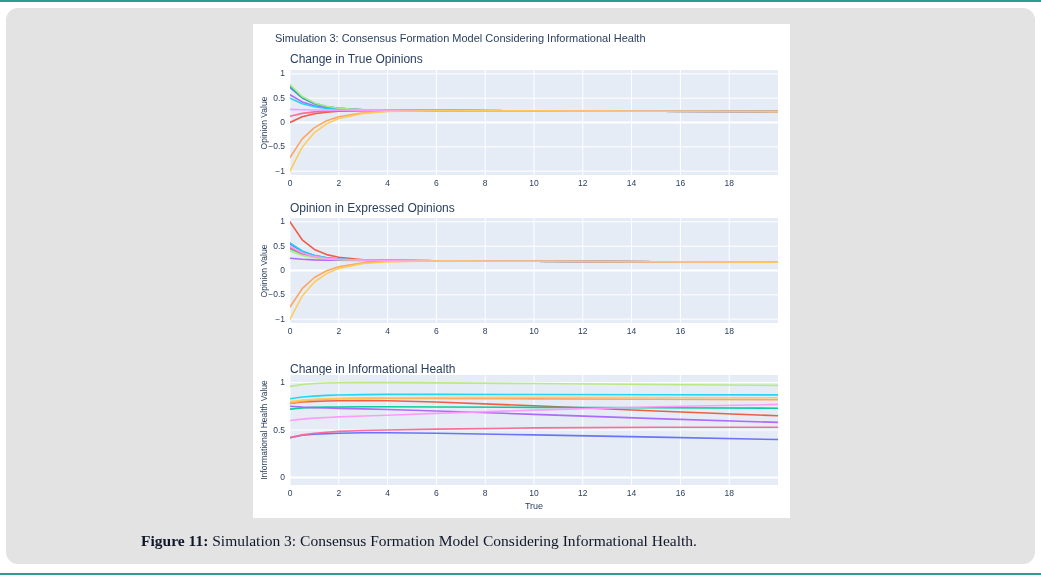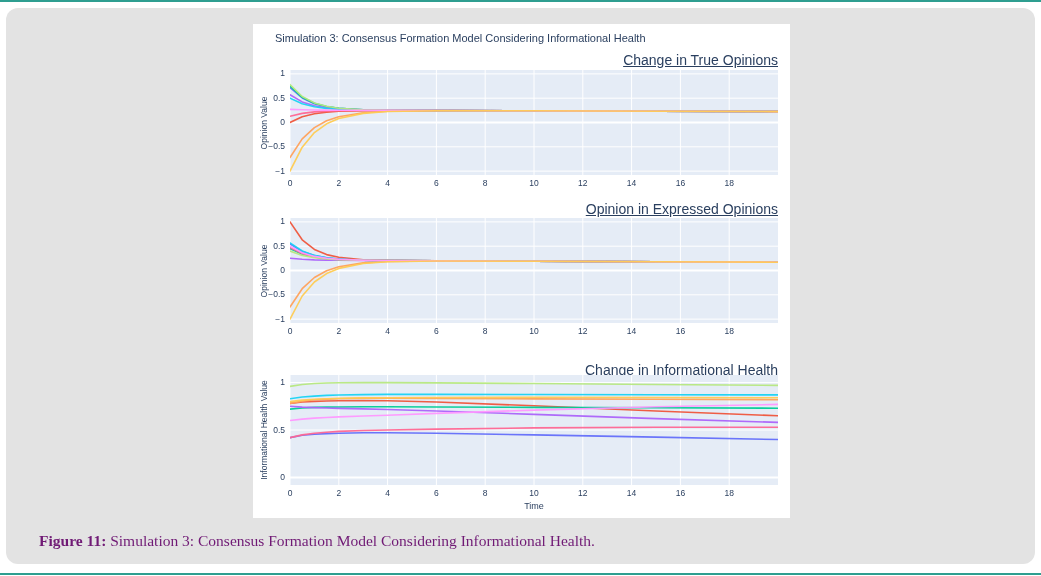--- a/index.html
+++ b/index.html
@@ -16,22 +16,22 @@
   }
   .fig-card{
     position:absolute;left:247px;top:16px;width:537px;height:494px;
     background:#ffffff;
   }
   .fig-main-title{
     position:absolute;left:22px;top:8px;font-size:11px;color:#2a3f5f;white-space:nowrap;
   }
   .subplot{position:absolute;left:0;top:0;width:537px;}
   .sp-title{
-    position:absolute;left:37px;width:488px;text-align:right;
-    font-size:14px;color:#2a3f5f;text-decoration:underline;
+    position:absolute;left:37px;width:488px;text-align:left;
+    font-size:12px;color:#2a3f5f;
   }
   .plotwrap{position:absolute;left:37px;width:488px;}
   .plotwrap svg{display:block;background:#e5ecf6;}
   .ylab{
     position:absolute;left:-31px;width:0;height:0;
     font-size:8.5px;color:#2a3f5f;white-space:nowrap;
   }
   .ylab span{
     display:inline-block;transform:rotate(-90deg) translateX(-50%);transform-origin:0 0;
   }
@@ -48,21 +48,21 @@
     position:absolute;left:37px;width:488px;text-align:center;
     font-size:9px;color:#2a3f5f;
   }
   
   #sp1 .sp-title{top:28px;}  #sp1 .plotwrap{top:46px;height:105px;}  #sp1 .xticks{top:154px;}
   #sp2 .sp-title{top:177px;} #sp2 .plotwrap{top:194px;height:105px;} #sp2 .xticks{top:302px;}
   #sp3 .sp-title{top:338px;} #sp3 .plotwrap{top:351px;height:110px;} #sp3 .xticks{top:464px;}
   #sp3 .xlab{top:477px;}
   .caption{
     position:absolute;left:33px;top:524px;width:760px;
-    font-family:"Liberation Serif",serif;font-size:15.5px;color:#701a75;
+    font-family:"Liberation Serif",serif;font-size:15.5px;color:#0f172a;text-align:center;
   }
   .caption .cap-bold{font-weight:bold;}
 </style>
 </head>
 <body>
 
 <div class="edge-rule top" style="background: rgb(46, 158, 144);"></div>
 <div class="panel" style="background: rgb(227, 227, 227);">
   <div class="fig-card">
     <div class="fig-main-title" style="color: rgb(42, 63, 95);">Simulation 3: Consensus Formation Model Considering Informational Health</div>
@@ -207,20 +207,20 @@
           <span class="xtick" style="left: 48.8px; color: rgb(42, 63, 95);">2</span>
           <span class="xtick" style="left: 97.6px; color: rgb(42, 63, 95);">4</span>
           <span class="xtick" style="left: 146.4px; color: rgb(42, 63, 95);">6</span>
           <span class="xtick" style="left: 195.2px; color: rgb(42, 63, 95);">8</span>
           <span class="xtick" style="left: 244px; color: rgb(42, 63, 95);">10</span>
           <span class="xtick" style="left: 292.8px; color: rgb(42, 63, 95);">12</span>
           <span class="xtick" style="left: 341.6px; color: rgb(42, 63, 95);">14</span>
           <span class="xtick" style="left: 390.4px; color: rgb(42, 63, 95);">16</span>
           <span class="xtick" style="left: 439.2px; color: rgb(42, 63, 95);">18</span>
         </div>
-      <div class="xlab" style="color: rgb(42, 63, 95);">Time</div>
+      <div class="xlab" style="color: rgb(42, 63, 95);">True</div>
     </div>
   </div>
   <div class="caption">
     <span class="cap-bold">Figure 11:</span><span> Simulation 3: Consensus Formation Model Considering Informational Health.</span>
   </div>
 </div>
 <div class="edge-rule bottom" style="background: rgb(46, 158, 144);"></div>
 
 </body></html>

